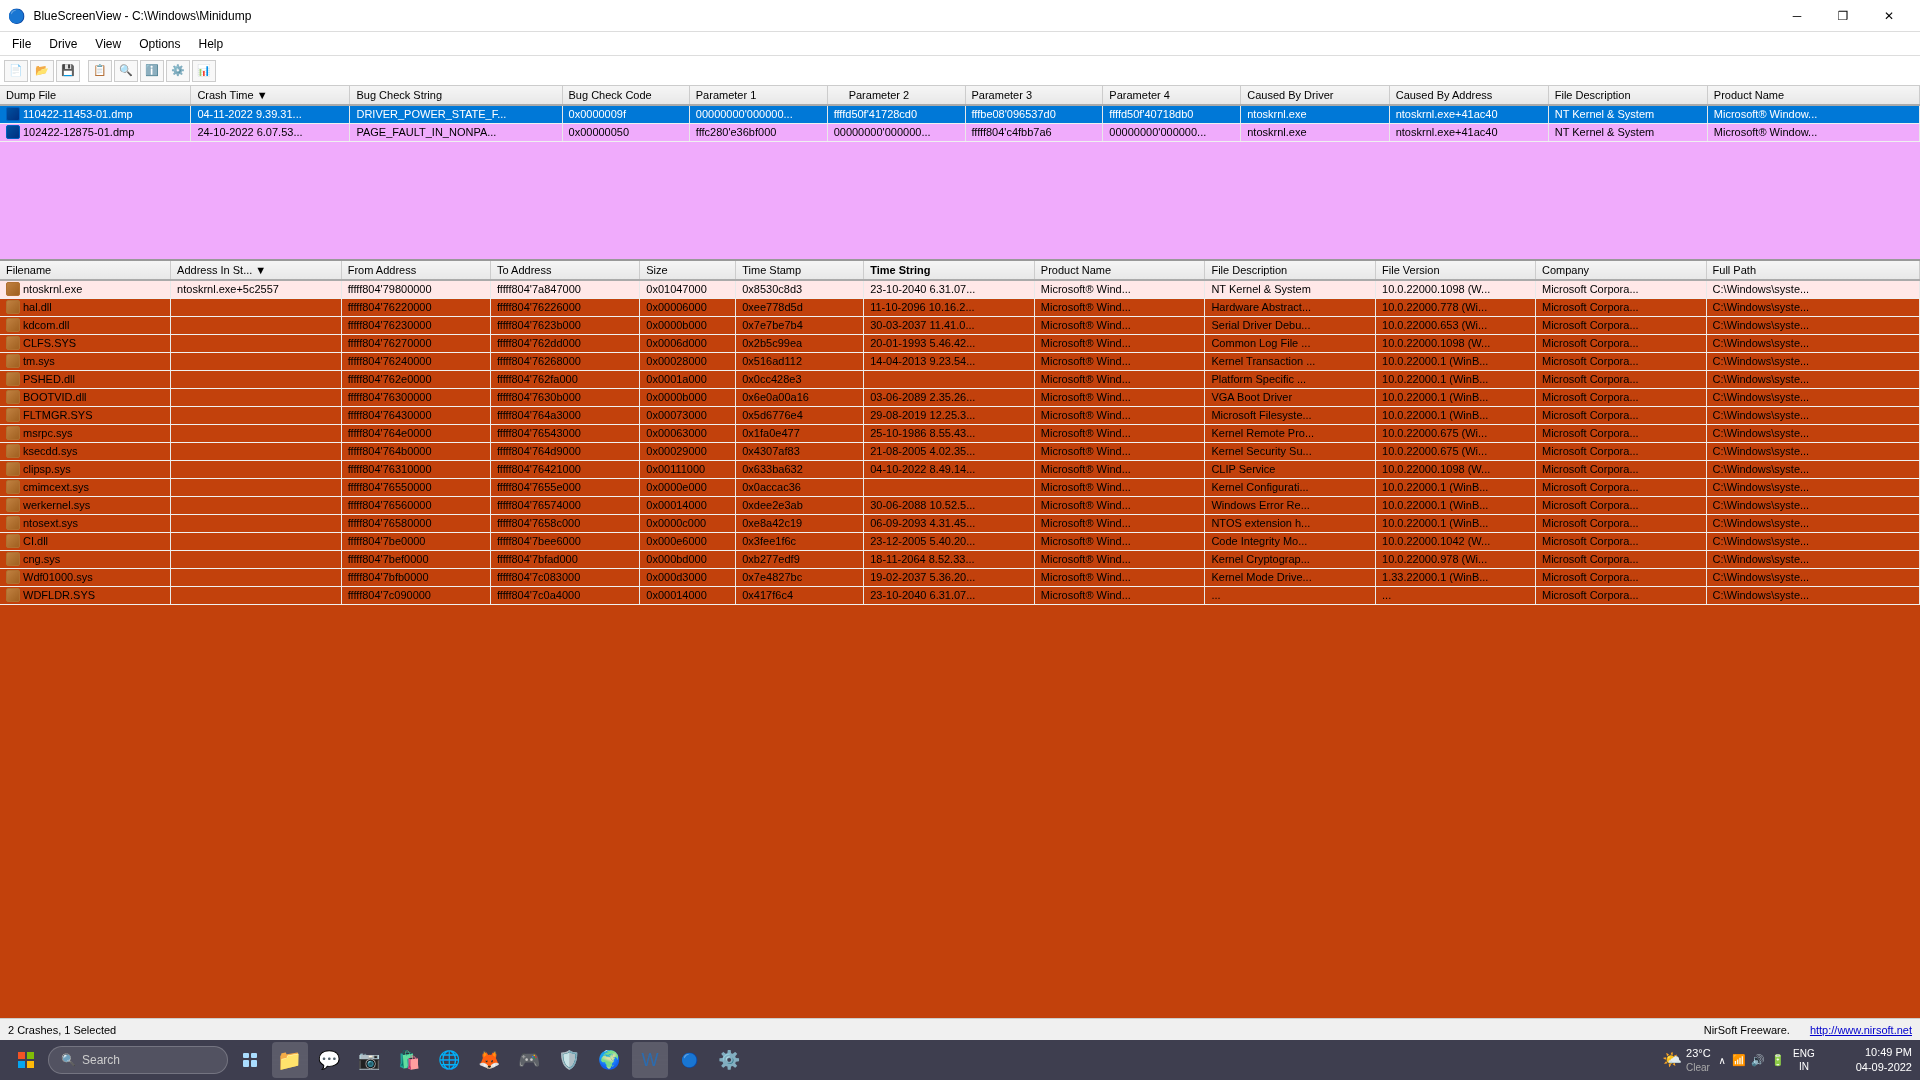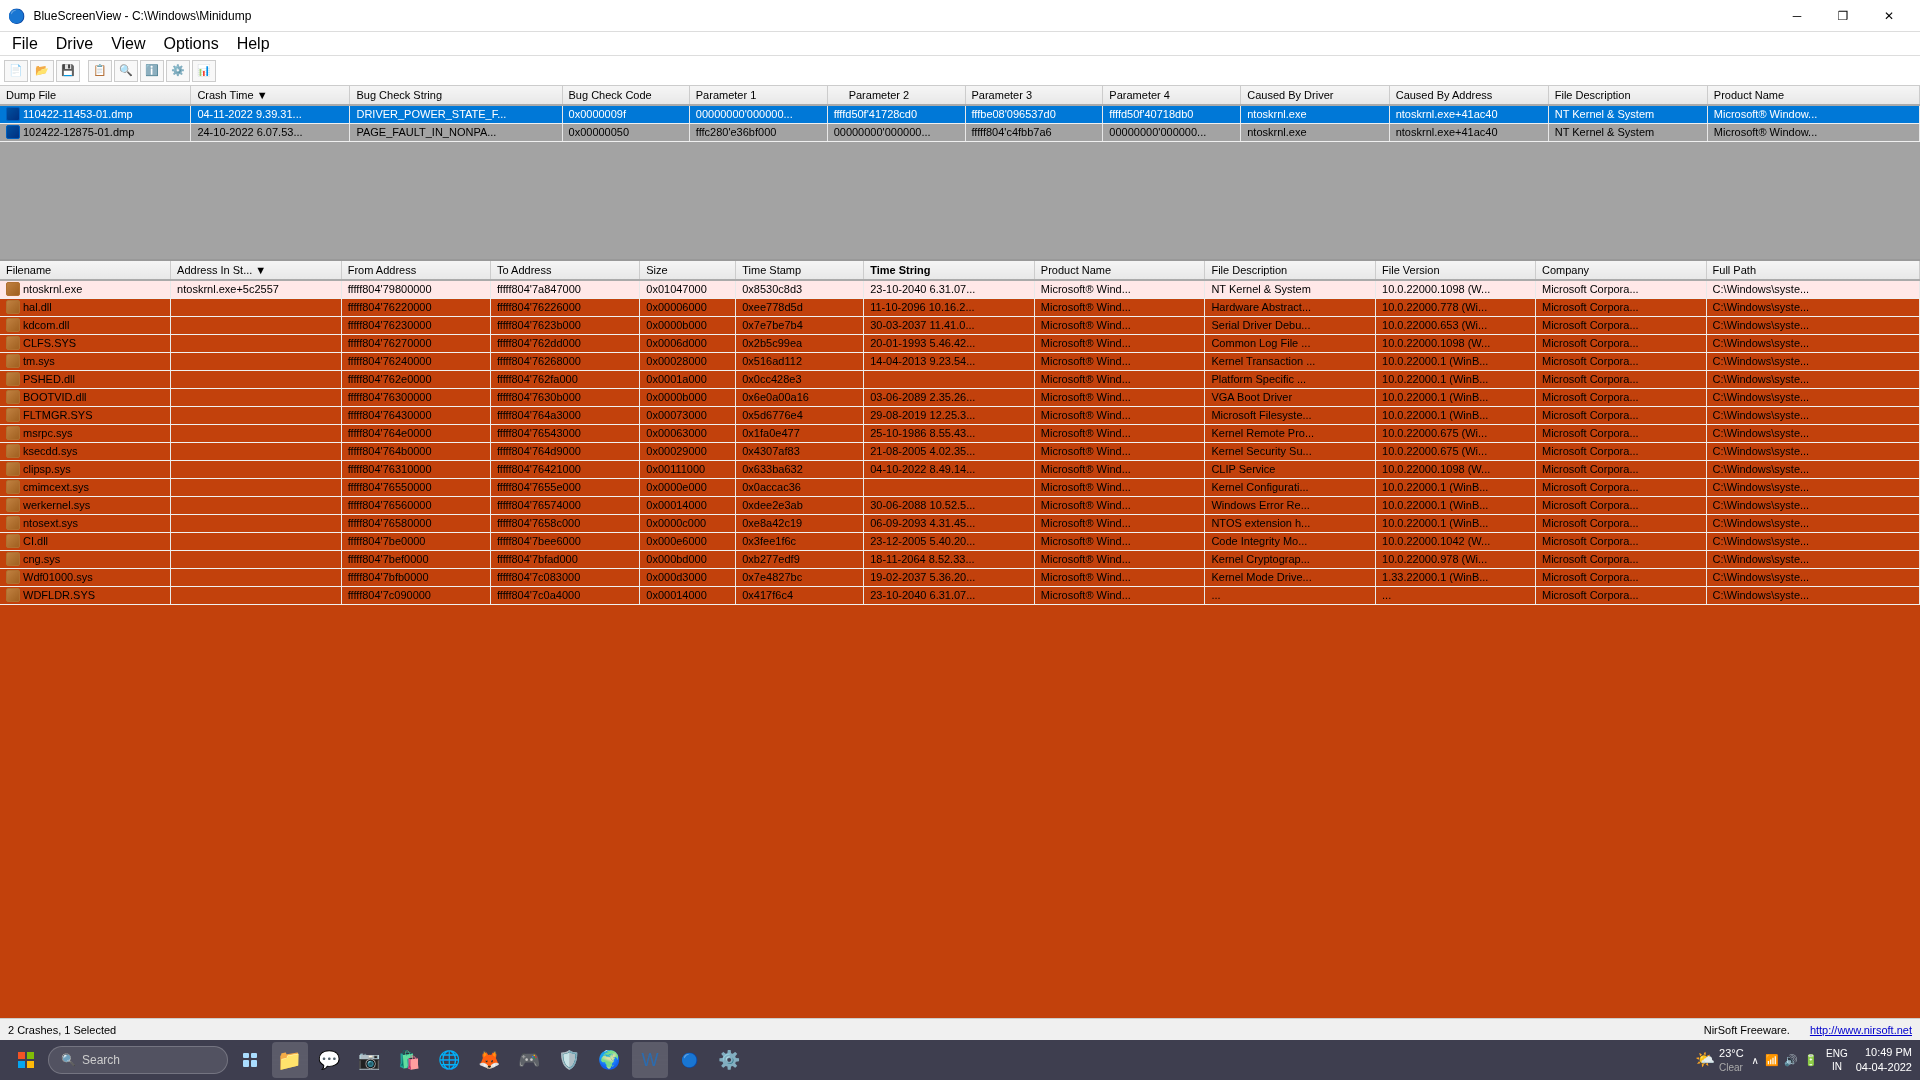--- a/index.html
+++ b/index.html
@@ -52,21 +52,21 @@
       height: 24px;
       display: flex;
       align-items: center;
       padding: 0 4px;
       border-bottom: 1px solid #ddd;
       gap: 2px;
     }
     .menu-item {
       padding: 2px 8px;
       cursor: pointer;
-      font-size: 16px;
+      font-size: 12px;
     }
 
     
     #toolbar {
       background: #fff;
       height: 30px;
       display: flex;
       align-items: center;
       padding: 0 4px;
       border-bottom: 1px solid #ccc;
@@ -80,21 +80,21 @@
       cursor: pointer;
       font-size: 11px;
       display: flex;
       align-items: center;
       justify-content: center;
     }
     .toolbar-sep { width: 4px; }
 
     
     #top-panel {
-      background: #a3a3a3;
+      background: #f0abfc;
       flex: 0 0 auto;
       overflow-x: auto;
       overflow-y: auto;
       border-bottom: 2px solid #999;
       height: 175px;
     }
 
     
     #bottom-panel {
       background: #c2410c;
@@ -215,20 +215,21 @@
     .sys-tray {
       display: flex;
       align-items: center;
       gap: 6px;
       font-size: 11px;
       color: #fff;
     }
     .clock {
       text-align: right;
       line-height: 1.4;
+      margin-left: 33px;
     }
     .weather-widget {
       display: flex;
       align-items: center;
       gap: 4px;
       font-size: 11px;
       color: #fff;
     }
     .weather-icon { font-size: 16px; }
   </style>
@@ -754,16 +755,16 @@
       <span>🔋</span>
     </div>
 
     <div style="font-size:10px;text-align:center;line-height:1.3;">
       <div>ENG</div>
       <div>IN</div>
     </div>
 
     <div class="clock">
       <div>10:49 PM</div>
-      <div>04-04-2022</div>
+      <div>04-09-2022</div>
     </div>
   </div>
 </div>
 
 </body></html>

